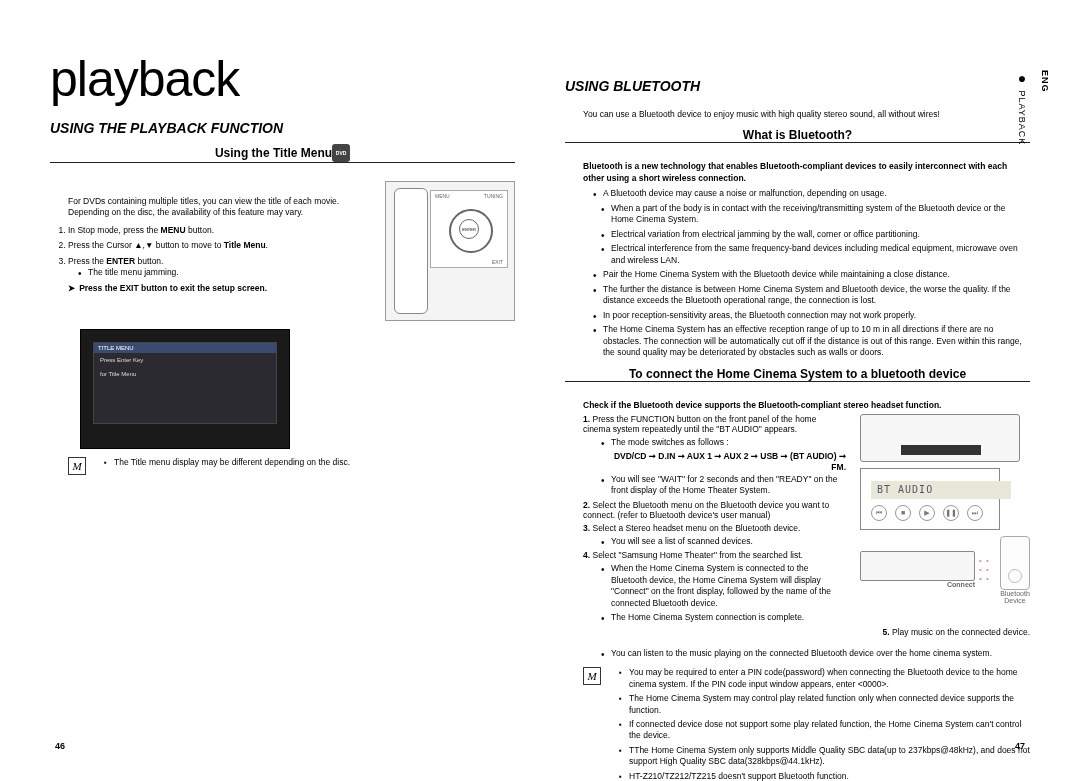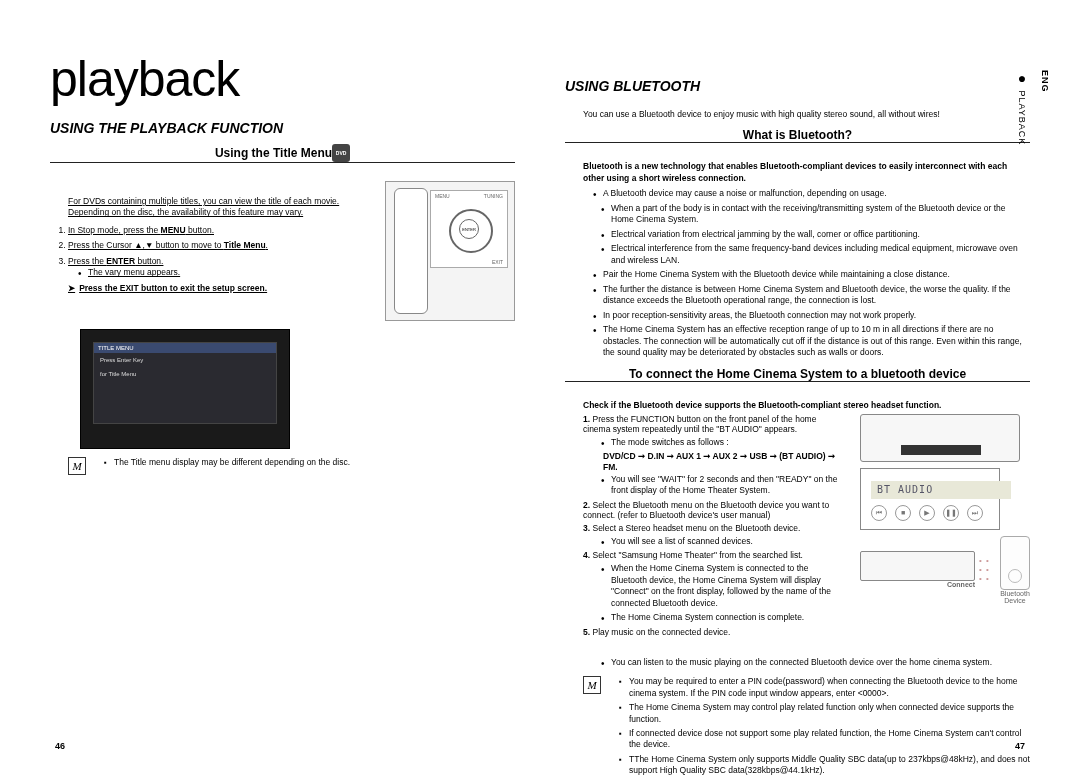--- a/index.html
+++ b/index.html
@@ -34,21 +34,21 @@
   .note-list li::before { content:"▪"; font-size:8px; top:1px; }
   .exit-line::before { content:"\27A4"; margin-right:4px; }
   .exit-line { font-weight: bold; font-size: 8.5px; margin-top:4px; }
   .page-num { position: absolute; bottom: 30px; font-size: 9px; font-weight:bold; }
   .pn-left { left: 55px; }
   .pn-right { right: 55px; }
   .side-tab { position: absolute; right: 30px; top: 70px; writing-mode: vertical-rl; font-size: 9px; letter-spacing: 1px; }
   .side-tab .eng { font-weight: bold; }
   .side-tab .dot { font-size: 14px; }
   .dvd-badge { width: 18px; height: 18px; background: #444; border-radius: 3px; display:inline-flex; align-items:center; justify-content:center; color:#fff; font-size:5px; font-weight:bold; }
-  .left-cols { display:flex; gap:10px;text-decoration:underline; }
+  .left-cols { display:flex; gap:10px; }
   .left-text { flex: 1; }
   .remote-box { width: 130px; height: 140px; border:1px solid #999; background:#f4f4f4; position:relative; flex-shrink:0; }
   .remote-body { position:absolute; left:8px; top:6px; width:34px; height:126px; border:1px solid #888; border-radius:6px; background:#fff; }
   .remote-zoom { position:absolute; right:6px; top:8px; width:78px; height:78px; border:1px solid #aaa; background:#fff; }
   .remote-zoom::after { content:""; position:absolute; left:18px; top:18px; width:40px; height:40px; border:2px solid #666; border-radius:50%; }
   .remote-enter { position:absolute; left:50%; top:50%; transform:translate(-50%,-50%); width:20px; height:20px; border:1px solid #666; border-radius:50%; background:#fff; font-size:4px; display:flex; align-items:center; justify-content:center; }
   .remote-label { position:absolute; font-size:5px; color:#666; }
   .screen-shot { width: 210px; height: 120px; background: #1a1a1a; border:1px solid #000; margin: 8px 0 0 30px; position:relative; }
   .screen-inner { position:absolute; inset:12px 12px 24px 12px; background:#2a2a30; border:1px solid #444; }
   .screen-row { color:#ddd; font-size:6px; padding:4px 6px; }
@@ -85,21 +85,21 @@
     </div>
 
     <div class="left-cols">
       <div class="left-text">
         <div class="intro indent">For DVDs containing multiple titles, you can view the title of each movie. Depending on the disc, the availability of this feature may vary.</div>
         <ol class="indent">
           <li><span>In Stop mode, press the </span><span class="bold">MENU</span><span> button.</span></li>
           <li><span>Press the Cursor ▲,▼ button to move to </span><span class="bold">Title Menu</span><span>.</span></li>
           <li><span>Press the </span><span class="bold">ENTER</span><span> button.</span>
             <ul>
-                <li>The vary menu appears.</li>
+                <li>The title menu jamming.</li>
               </ul>
           </li>
         </ol>
         <div class="exit-line indent">Press the EXIT button to exit the setup screen.</div>
       </div>
       <div class="remote-box">
         <div class="remote-body"></div>
         <div class="remote-zoom">
           <span class="remote-label" style="left:4px; top:2px;">MENU</span>
           <span class="remote-label" style="right:4px; top:2px;">TUNING</span>
@@ -155,21 +155,21 @@
     </div>
     <div class="right-body indent">
       <div class="bold" style="margin-bottom:4px;">Check if the Bluetooth device supports the Bluetooth-compliant stereo headset function.</div>
 
       <div class="right-col-wrap">
         <div class="right-text-col">
           <div style="margin-bottom:3px;"><span class="bold">1.</span> <span>Press the FUNCTION button on the front panel of the home cinema system repeatedly until the "BT AUDIO" appears.</span></div>
           <ul class="indent">
             <li>The mode switches as follows :</li>
           </ul>
-          <div class="bold indent" style="padding-left:20px; line-height:1.35;">DVD/CD ➞ D.IN ➞ AUX 1 ➞ AUX 2 ➞ USB ➞ (BT AUDIO) ➞ FM.</div>
+          <div class="bold indent" style="padding-left:20px; line-height:1.35;text-align:right;">DVD/CD ➞ D.IN ➞ AUX 1 ➞ AUX 2 ➞ USB ➞ (BT AUDIO) ➞ FM.</div>
           <ul class="indent">
             <li>You will see "WAIT" for 2 seconds and then "READY" on the front display of the Home Theater System.</li>
           </ul>
           <div style="margin-bottom:3px;"><span class="bold">2.</span> <span>Select the Bluetooth menu on the Bluetooth device you want to connect. (refer to Bluetooth device's user manual)</span></div>
           <div style="margin-bottom:3px;"><span class="bold">3.</span> <span>Select a Stereo headset menu on the Bluetooth device.</span></div>
           <ul class="indent">
               <li>You will see a list of scanned devices.</li>
             </ul>
           <div style="margin-bottom:3px;"><span class="bold">4.</span> <span>Select "Samsung Home Theater" from the searched list.</span></div>
           <ul class="indent">
@@ -198,21 +198,21 @@
             </div>
             <span class="dots">• • • • • •</span>
             <div>
               <div class="bt-device"></div>
               <div class="connect-label">Bluetooth Device</div>
             </div>
           </div>
         </div>
       </div>
 
-      <div style="margin-bottom:20px;"><span class="bold">5.</span> <span>Play music on the connected device.</span></div>
+      <div style="margin-bottom:11px;text-align:right;"><span class="bold">5.</span> <span>Play music on the connected device.</span></div>
       <ul class="indent">
           <li>You can listen to the music playing on the connected Bluetooth device over the home cinema system.</li>
         </ul>
 
       <div class="note-row">
         <div class="note-icon">M</div>
         <ul class="note-list">
           <li>You may be required to enter a PIN code(password) when connecting the Bluetooth device to the home cinema system. If the PIN code input window appears, enter &lt;0000&gt;.</li>
           <li>The Home Cinema System may control play related function  only when connected device supports the function.</li>
           <li>If connected device dose not support some play related function, the Home Cinema System can't control the device.</li>

